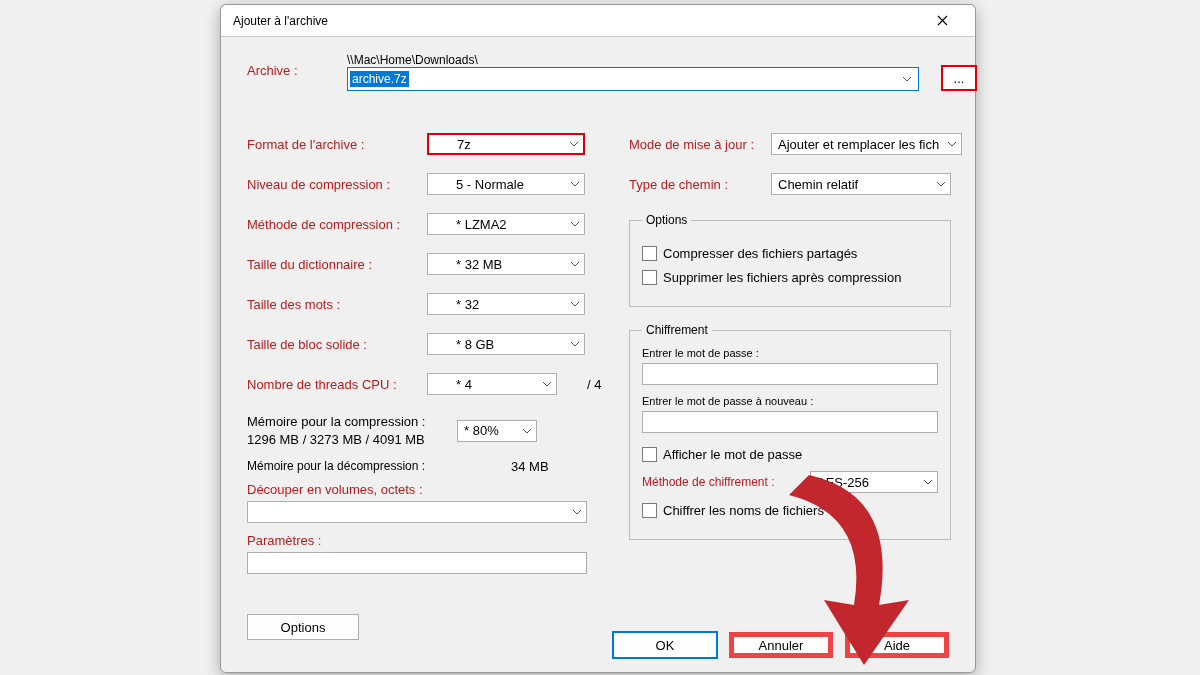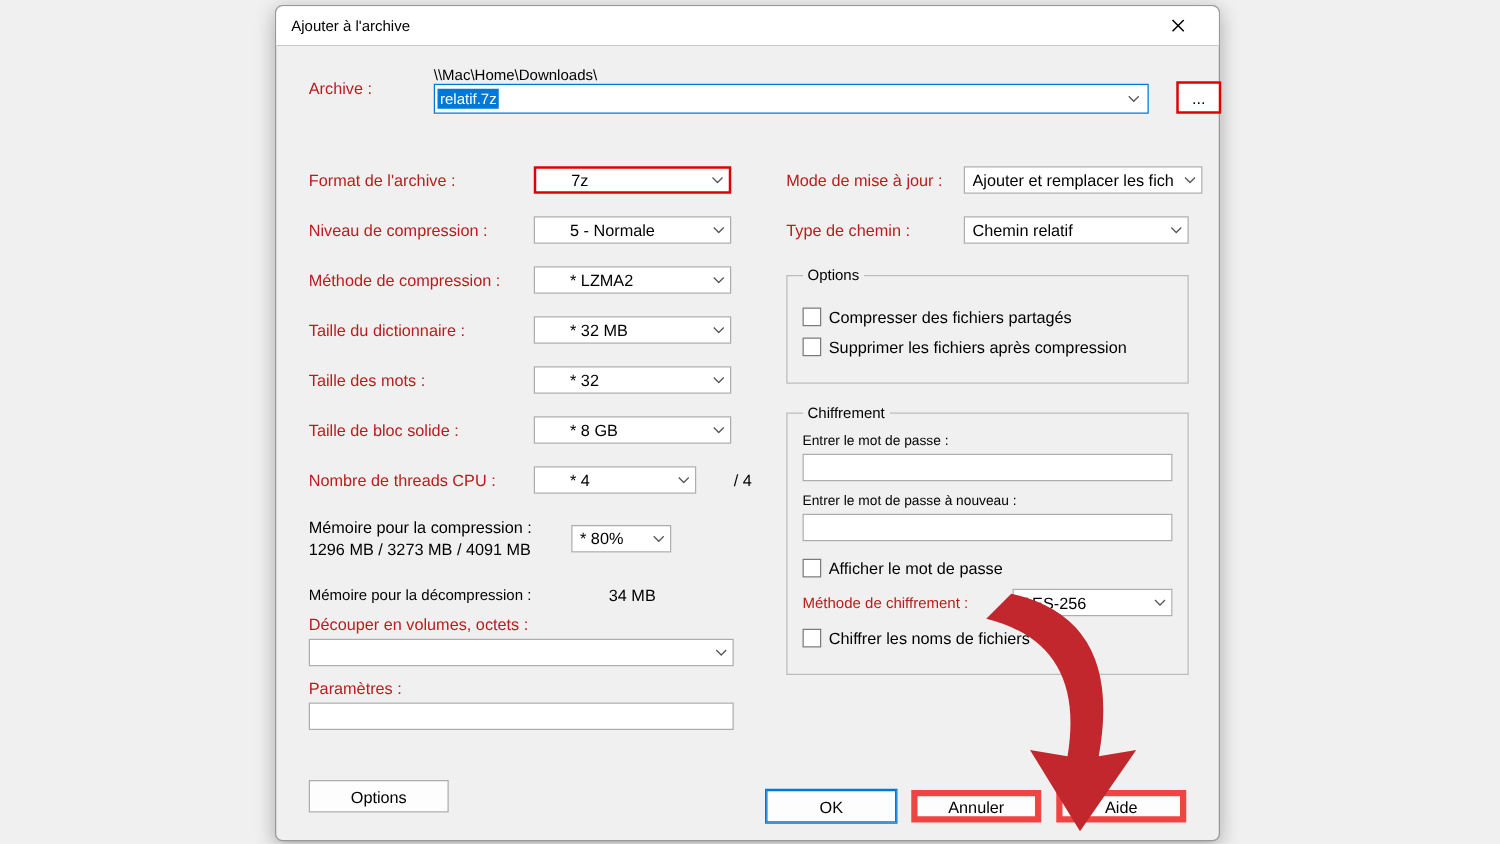--- a/index.html
+++ b/index.html
@@ -89,21 +89,21 @@
           <path d="M1 1 L10 10 M10 1 L1 10" stroke="#000" stroke-width="1.2"></path>
         </svg>
     </div>
   </div>
 
   <div class="content">
     <div class="archive-row">
       <span class="archive-path">\\Mac\Home\Downloads\</span>
       <span class="lbl archive-lbl">Archive :</span>
       <div class="archive-input">
-        <span class="sel">relatif.7z</span>
+        <span class="sel">archive.7z</span>
         <span class="chev">
             <svg width="10" height="6">
               <path d="M1 1 L5 5 L9 1" stroke="#555" fill="none" stroke-width="1"></path>
             </svg>
           </span>
       </div>
       <div class="browse-btn">
         <span>...</span>
       </div>
     </div>
@@ -195,21 +195,21 @@
           </div>
           <div class="select mem-select">
             <span>* 80%</span>
             <span class="chev">
                 <svg width="10" height="6">
                   <path d="M1 1 L5 5 L9 1" stroke="#555" fill="none" stroke-width="1"></path>
                 </svg>
               </span>
           </div>
         </div>
-        <div class="mem-row" style="margin-top:20px;">
+        <div class="mem-row" style="margin-top:10px;gap:24px;">
           <div class="mem-left">Mémoire pour la décompression :</div>
           <div style="margin-left:60px;">34 MB</div>
         </div>
       </div>
       <div class="split-lbl lbl">Découper en volumes, octets :</div>
       <div class="select split-input">
         <span></span>
         <span class="chev">
             <svg width="10" height="6">
               <path d="M1 1 L5 5 L9 1" stroke="#555" fill="none" stroke-width="1"></path>

